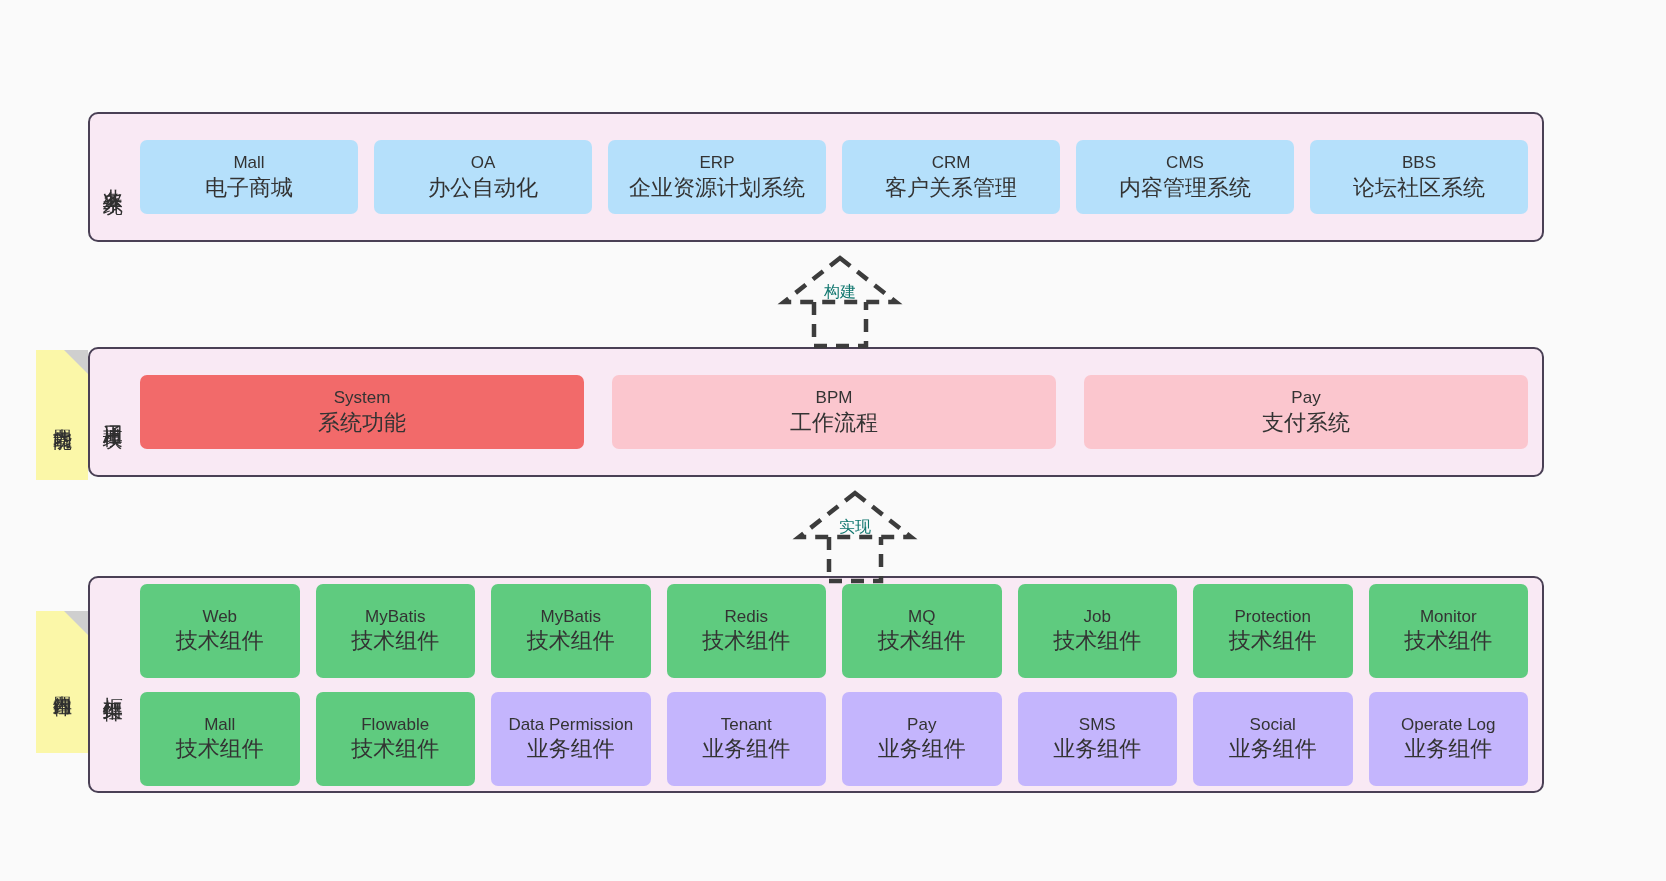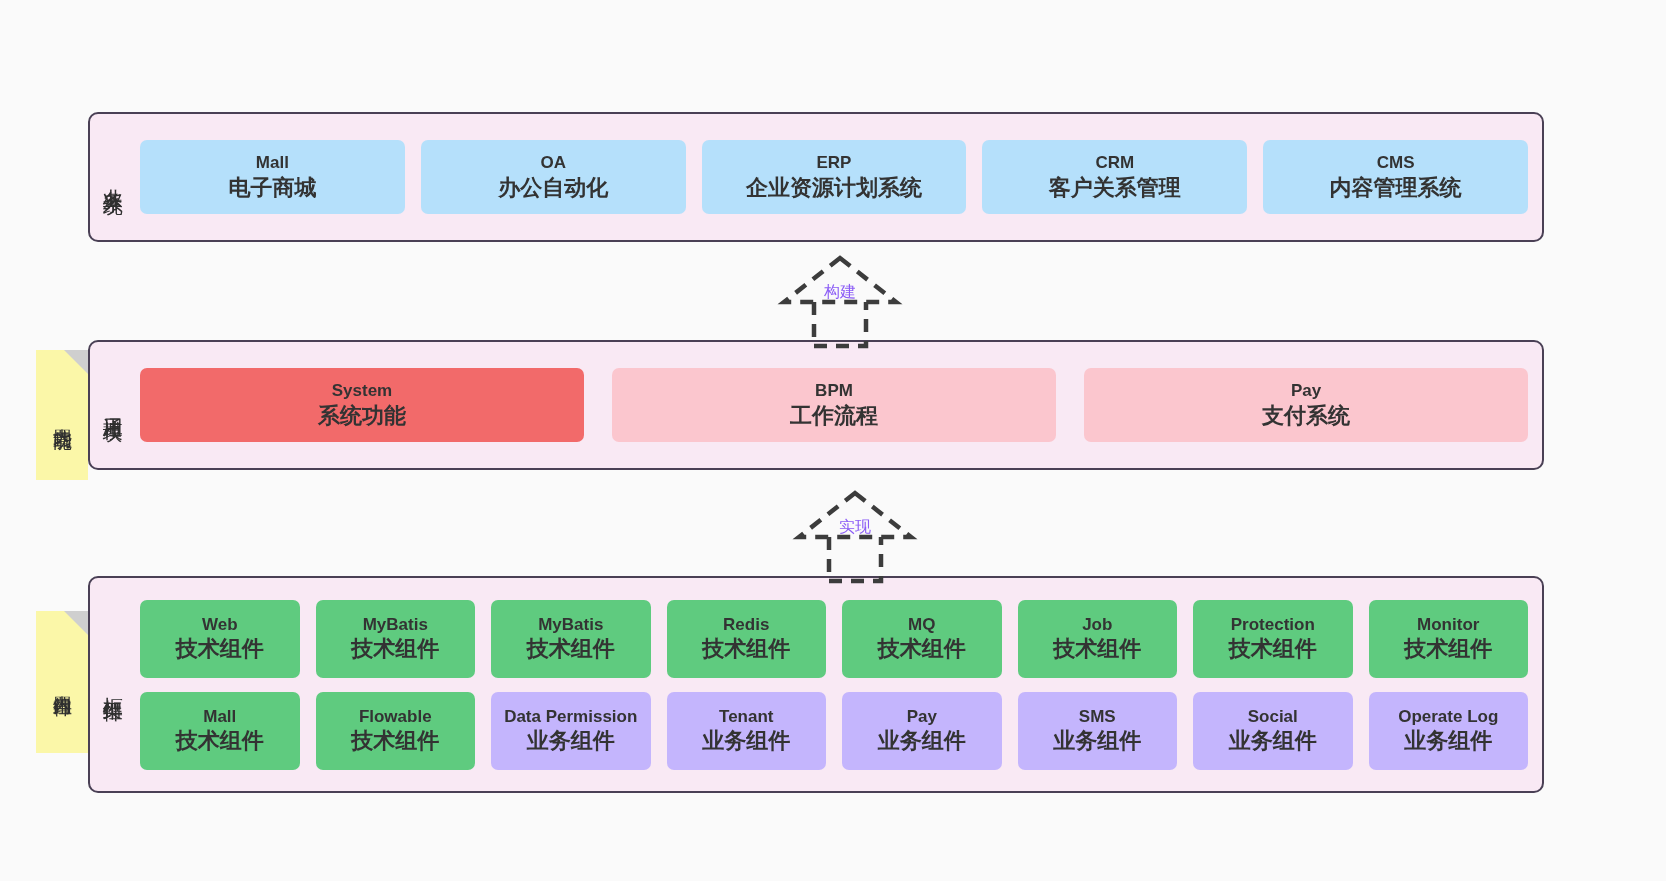--- a/index.html
+++ b/index.html
@@ -63,40 +63,39 @@
     display: flex;
     flex-direction: column;
     align-items: center;
     justify-content: center;
     text-align: center;
     font-size: 17px;
     line-height: 1.28;
     color: #333;
     box-sizing: border-box;
     padding: 4px 2px;
-    font-weight: bold;
   }
   .cell .en { font-size: 17px; }
   .cell .cn { font-size: 22px; }
 
   
   .c-blue      { background: #b5e0fb; }
   .c-red       { background: #f26a6a; }
   .c-pink      { background: #fbc6ce; margin-left: 12px; }
   .c-green     { background: #5fcb7f; }
   .c-lgreen    { background: #c4b5fd; }
 
   
   #layer-business { left: 88px;  top: 112px; width: 1456px; height: 130px; }
-  #layer-common   { left: 88px;  top: 340px; width: 1456px; height: 130px; }
+  #layer-common   { left: 88px;  top: 347px; width: 1456px; height: 130px; }
   #layer-framework{ left: 88px;  top: 576px; width: 1456px; height: 217px; }
 
   #layer-business .cell  { height: 74px; }
   #layer-common  .cell   { height: 74px; }
-  #layer-framework .cell { height: 78px; }
+  #layer-framework .cell { height: 94px; }
 
   
   .note {
     position: absolute;
     background: #fbf7a8;
     font-size: 19px;
     line-height: 1.2;
     letter-spacing: 1px;
     writing-mode: vertical-rl;
     text-orientation: upright;
@@ -126,21 +125,21 @@
     height: 98px;
   }
   .arrow svg { display:block; overflow: visible; }
   .arrow .alabel {
     position: absolute;
     left: 50%;
     transform: translateX(-50%);
     top: 30px;
     background: transparent;
     font-size: 16px;
-    color: #8b5cf6;
+    color: #0f766e;
     white-space: nowrap;
     padding: 0 2px;
   }
   #arrow-build   { left: 760px; top: 252px; }
   #arrow-impl    { left: 775px; top: 487px; }
 </style>
 </head>
 <body>
 
 <div class="canvas">
@@ -168,20 +167,24 @@
           <span class="en">ERP</span>
           <span class="cn">企业资源计划系统</span>
         </div>
         <div class="cell c-blue">
           <span class="en">CRM</span>
           <span class="cn">客户关系管理</span>
         </div>
         <div class="cell c-blue">
           <span class="en">CMS</span>
           <span class="cn">内容管理系统</span>
+        </div>
+        <div class="cell c-blue">
+          <span class="en">BBS</span>
+          <span class="cn">论坛社区系统</span>
         </div>
       </div>
     </div>
   </div>
 
   <div class="layer" id="layer-common">
     <div class="layer-title">通用模块</div>
     <div class="layer-body">
       <div class="row">
         <div class="cell c-red">

